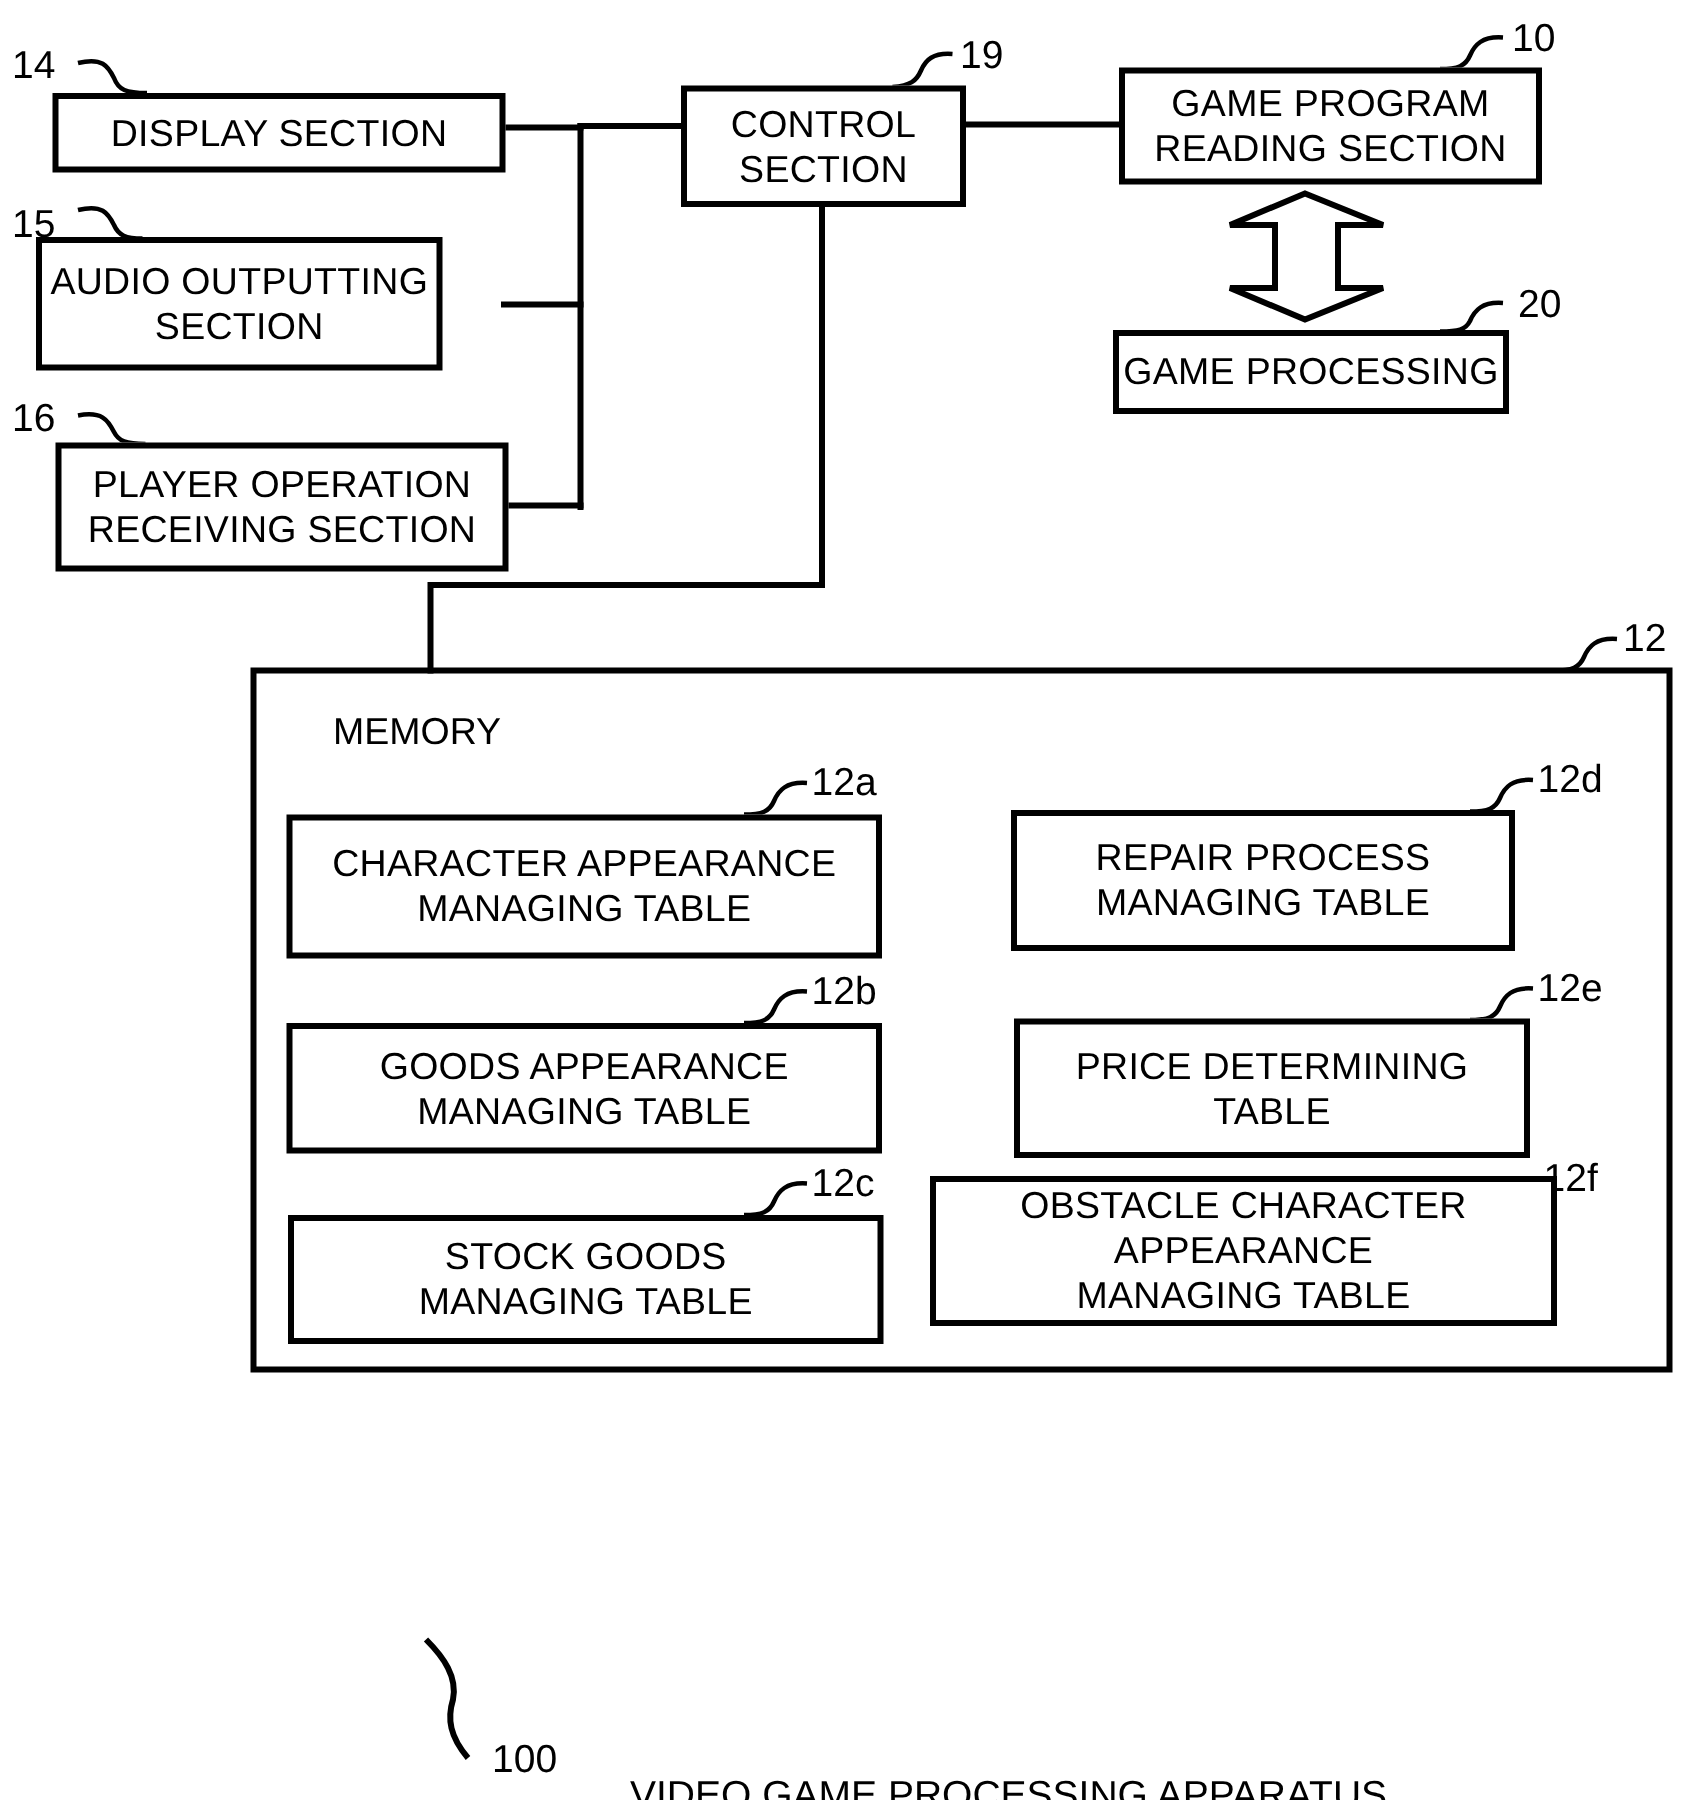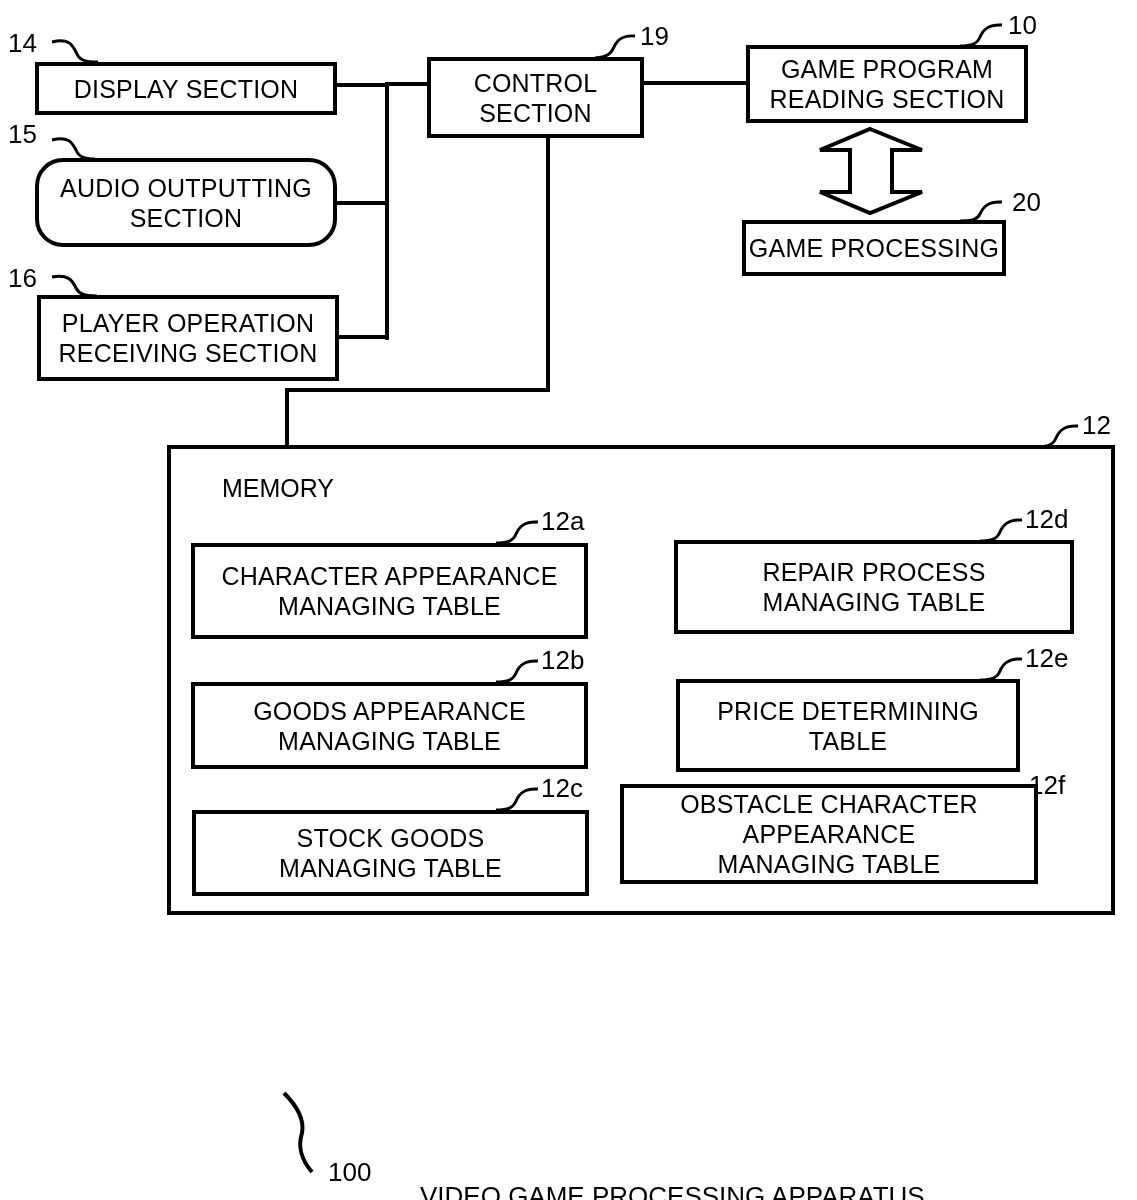--- a/index.html
+++ b/index.html
@@ -47,30 +47,30 @@
     <path d="M1026,786 C1012,785 1007,791 1004,798 C1001,805 996,807 984,807"></path>
     <path d="M284,1093 C296,1105 305,1118 302,1133 C298,1146 300,1158 312,1172" stroke-width="4"></path>
   </g>
 
   <polygon points="870,129 922,150 892,150 892,192 922,192 870,213 820,192 850,192 850,150 820,150" fill="#fff" stroke="#000" stroke-width="4" stroke-linejoin="miter"></polygon>
 </svg>
 
 <div class="ref" style="left:8px;top:30px;">14</div>
 <div class="box" style="left:35px;top:62px;width:302px;height:53px;">DISPLAY SECTION</div>
 
-<div class="ref" style="left:8px;top:121px;">15</div>
-<div class="box" style="left:35px;top:158px;width:302px;height:89px;border-radius:28px;">AUDIO OUTPUTTING
+<div class="ref" style="left:8px;top:136px;">15</div>
+<div class="box" style="left:24px;top:158px;width:271px;height:89px;">AUDIO OUTPUTTING
 SECTION</div>
 
 <div class="ref" style="left:8px;top:265px;">16</div>
 <div class="box" style="left:37px;top:295px;width:302px;height:86px;">PLAYER OPERATION
 RECEIVING SECTION</div>
 
 <div class="ref" style="left:640px;top:23px;">19</div>
-<div class="box" style="left:427px;top:57px;width:217px;height:81px;">CONTROL
+<div class="box" style="left:454px;top:57px;width:190px;height:81px;">CONTROL
 SECTION</div>
 
 <div class="ref" style="left:1008px;top:12px;">10</div>
 <div class="box" style="left:746px;top:45px;width:282px;height:78px;">GAME PROGRAM
 READING SECTION</div>
 
 <div class="ref" style="left:1012px;top:189px;">20</div>
 <div class="box" style="left:742px;top:220px;width:264px;height:56px;">GAME PROCESSING</div>
 
 <div class="ref" style="left:1082px;top:412px;">12</div>
@@ -83,21 +83,21 @@
 
 <div class="ref" style="left:541px;top:647px;">12b</div>
 <div class="box" style="left:191px;top:682px;width:397px;height:87px;">GOODS APPEARANCE
 MANAGING TABLE</div>
 
 <div class="ref" style="left:541px;top:775px;">12c</div>
 <div class="box" style="left:192px;top:810px;width:397px;height:86px;text-align:center;">STOCK GOODS
 MANAGING TABLE</div>
 
 <div class="ref" style="left:1025px;top:506px;">12d</div>
-<div class="box" style="left:674px;top:540px;width:400px;height:94px;">REPAIR PROCESS
+<div class="box" style="left:674px;top:540px;width:336px;height:94px;">REPAIR PROCESS
 MANAGING TABLE</div>
 
 <div class="ref" style="left:1025px;top:645px;">12e</div>
 <div class="box" style="left:676px;top:679px;width:344px;height:93px;">PRICE DETERMINING
 TABLE</div>
 
 <div class="ref" style="left:1029px;top:772px;">12f</div>
 <div class="box" style="left:620px;top:784px;width:418px;height:100px;">OBSTACLE CHARACTER
 APPEARANCE
 MANAGING TABLE</div>

